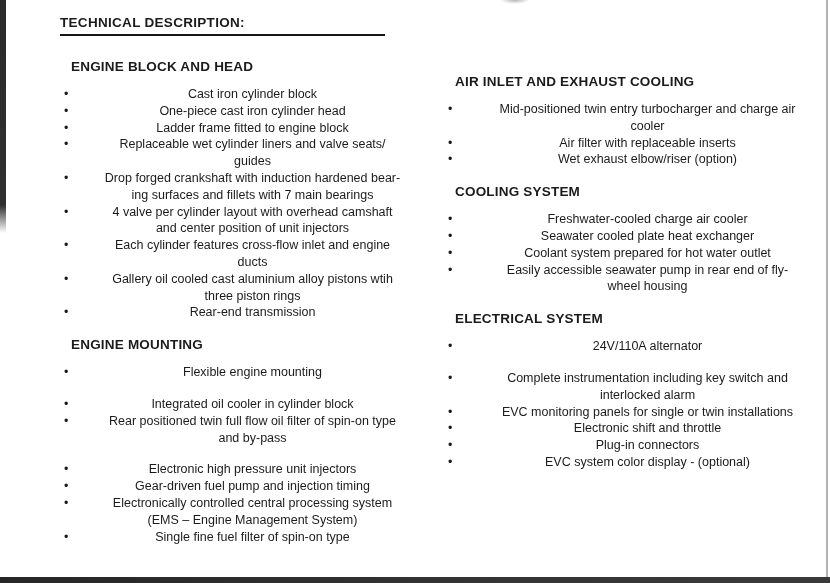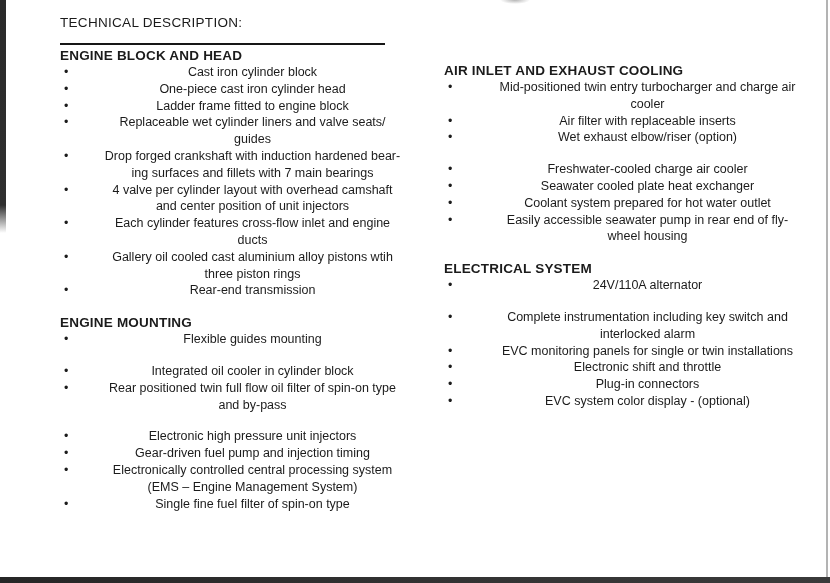--- a/index.html
+++ b/index.html
@@ -11,35 +11,35 @@
     position: relative;
     overflow: hidden;
   }
 
   
   .page-title {
     position: absolute;
     left: 60px; top: 15px;
     width: 325px;
     font-size: 13.5px;
-    font-weight: normal;
+    font-weight: bold;
     letter-spacing: 0.3px;
-    padding-bottom: 13px;
+    padding-bottom: 4px;
     border-bottom: 2px solid #161616;
     white-space: pre;
   }
 
   
   .col { position: absolute; }
   #col-left  { left: 60px;  top: 47px; width: 360px; }
   #col-right { left: 444px; top: 62px; width: 382px; }
 
   .section { margin-bottom: 15px; }
   .section h2 {
-    margin: 0;
+    margin: 11px;
     font-size: 13.5px;
     font-weight: bold;
     line-height: 17px;
     letter-spacing: 0.2px;
     white-space: pre;
   }
   .section ul { list-style: none; margin: 0; padding: 0; }
   .section li {
     position: relative;
     padding-left: 25px;
@@ -130,21 +130,21 @@
           <span class="dot">•</span>
           <span class="txt">Rear-end transmission</span>
         </li>
       </ul>
     </section>
     <section class="section">
       <h2>ENGINE MOUNTING</h2>
       <ul>
         <li>
           <span class="dot">•</span>
-          <span class="txt">Flexible guides mounting</span>
+          <span class="txt">Flexible engine mounting</span>
         </li>
       </ul>
     </section>
     <section class="section">
       <ul>
         <li>
           <span class="dot">•</span>
           <span class="txt">Integrated oil cooler in cylinder block</span>
         </li>
         <li>
@@ -189,20 +189,21 @@
           <span class="dot">•</span>
           <span class="txt">Air filter with replaceable inserts</span>
         </li>
         <li>
           <span class="dot">•</span>
           <span class="txt">Wet exhaust elbow/riser (option)</span>
         </li>
       </ul>
     </section>
     <section class="section">
+      <h2>COOLING SYSTEM</h2>
       <ul>
         <li>
           <span class="dot">•</span>
           <span class="txt">Freshwater-cooled charge air cooler</span>
         </li>
         <li>
           <span class="dot">•</span>
           <span class="txt">Seawater cooled plate heat exchanger</span>
         </li>
         <li>

